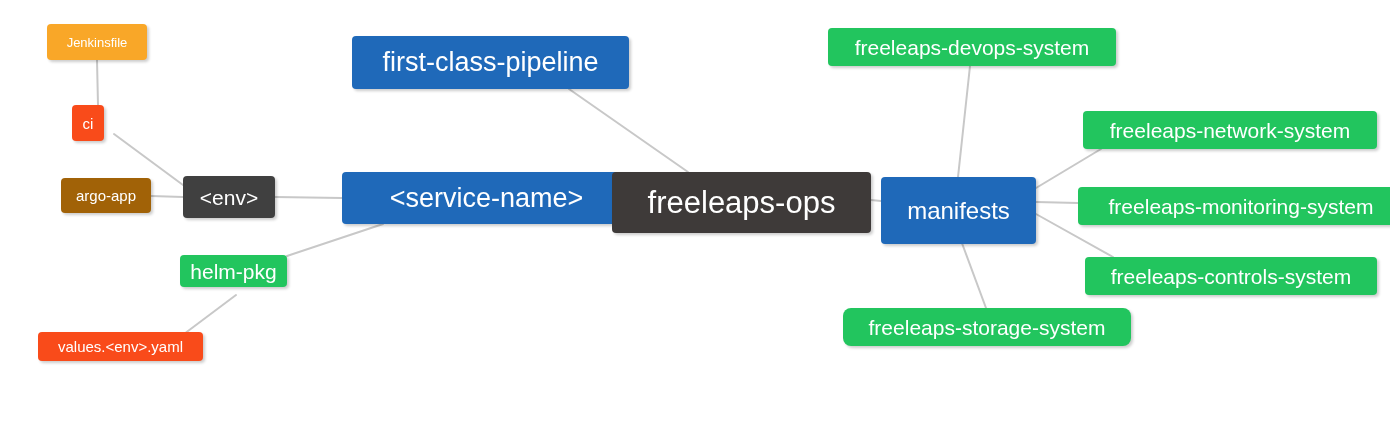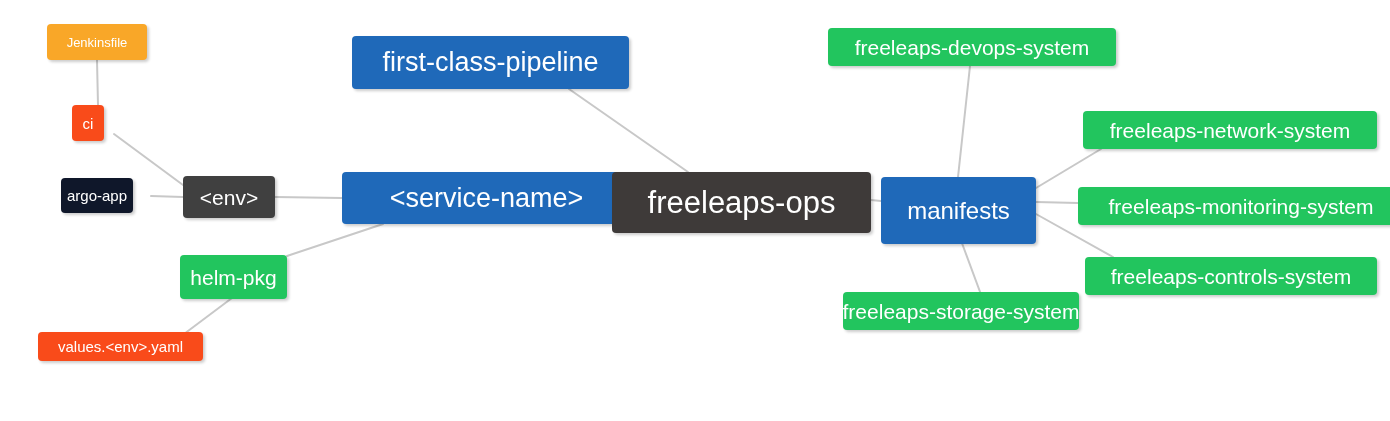--- a/index.html
+++ b/index.html
@@ -74,27 +74,27 @@
       <line x1="1008" y1="214" x2="1085" y2="257" stroke="#c8c8c8" stroke-width="2" stroke-linecap="round"></line>
       <line x1="928" y1="227" x2="958" y2="308" stroke="#c8c8c8" stroke-width="2" stroke-linecap="round"></line>
     </svg>
   <div id="node-layer">
       <div class="node tier-tiny" style="left: 19px; top: 24px; width: 100px; height: 36px; background: rgb(249, 167, 40);">
         <span class="node-label">Jenkinsfile</span>
       </div>
       <div class="node tier-small" style="left: 44px; top: 105px; width: 32px; height: 36px; background: rgb(249, 75, 26);">
         <span class="node-label">ci</span>
       </div>
-      <div class="node tier-small" style="left: 33px; top: 178px; width: 72px; height: 35px; background: #0f172a;">
+      <div class="node tier-small" style="left: 33px; top: 178px; width: 90px; height: 35px; background: #a16207;">
         <span class="node-label">argo-app</span>
       </div>
       <div class="node tier-leaf" style="left: 155px; top: 176px; width: 92px; height: 42px; background: #404040;">
         <span class="node-label">&lt;env&gt;</span>
       </div>
-      <div class="node tier-leaf" style="left: 152px; top: 255px; width: 107px; height: 44px; background: rgb(34, 197, 94);">
+      <div class="node tier-leaf" style="left: 152px; top: 255px; width: 107px; height: 32px; background: rgb(34, 197, 94);">
         <span class="node-label">helm-pkg</span>
       </div>
       <div class="node tier-small" style="left: 10px; top: 332px; width: 165px; height: 29px; background: rgb(249, 75, 26);">
         <span class="node-label">values.&lt;env&gt;.yaml</span>
       </div>
       <div class="node tier-main" style="left: 314px; top: 172px; width: 289px; height: 52px; background: rgb(31, 105, 185);">
         <span class="node-label">&lt;service-name&gt;</span>
       </div>
       <div class="node tier-main" style="left: 324px; top: 36px; width: 277px; height: 53px; background: rgb(31, 105, 185);">
         <span class="node-label">first-class-pipeline</span>
@@ -110,17 +110,17 @@
       </div>
       <div class="node tier-leaf" style="left: 1055px; top: 111px; width: 294px; height: 38px; background: rgb(34, 197, 94);">
         <span class="node-label">freeleaps-network-system</span>
       </div>
       <div class="node tier-leaf" style="left: 1050px; top: 187px; width: 326px; height: 38px; background: rgb(34, 197, 94);">
         <span class="node-label">freeleaps-monitoring-system</span>
       </div>
       <div class="node tier-leaf" style="left: 1057px; top: 257px; width: 292px; height: 38px; background: rgb(34, 197, 94);">
         <span class="node-label">freeleaps-controls-system</span>
       </div>
-      <div class="node tier-leaf" style="left: 815px; top: 292px; width: 236px; height: 38px; background: rgb(34, 197, 94);">
+      <div class="node tier-leaf" style="left: 815px; top: 308px; width: 288px; height: 38px; background: rgb(34, 197, 94); border-radius: 8px;">
         <span class="node-label">freeleaps-storage-system</span>
       </div>
     </div>
 </div>
 
 </body></html>

